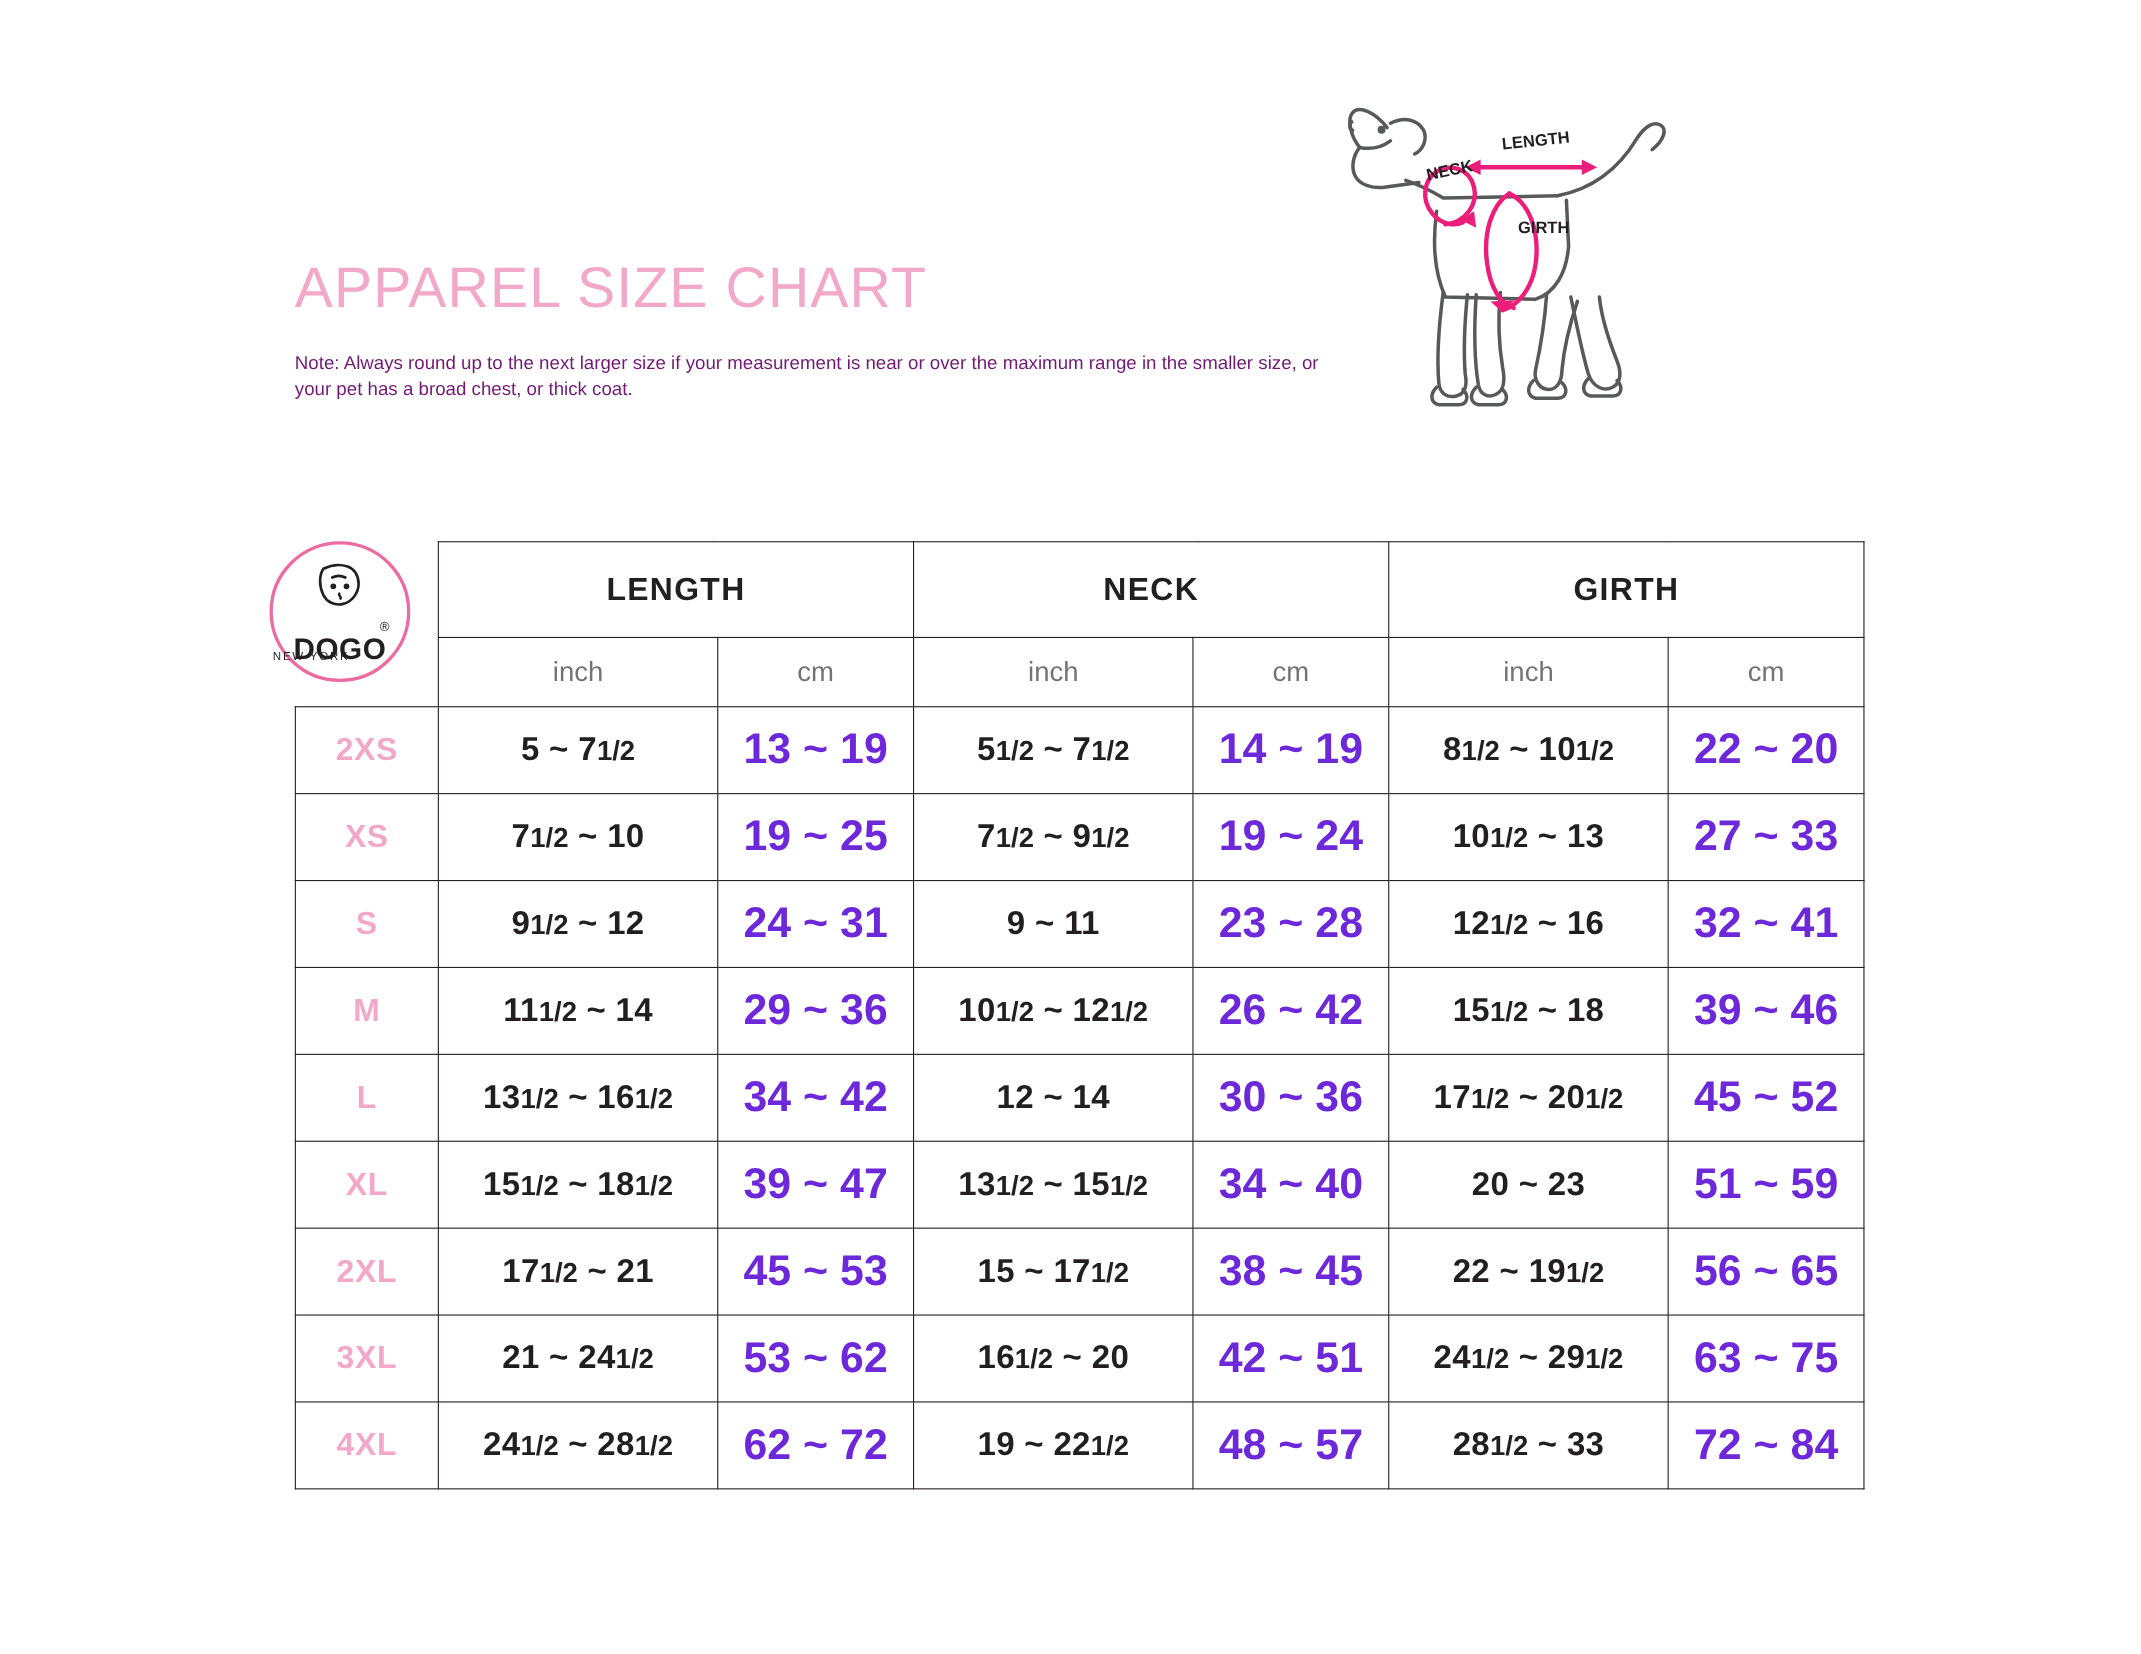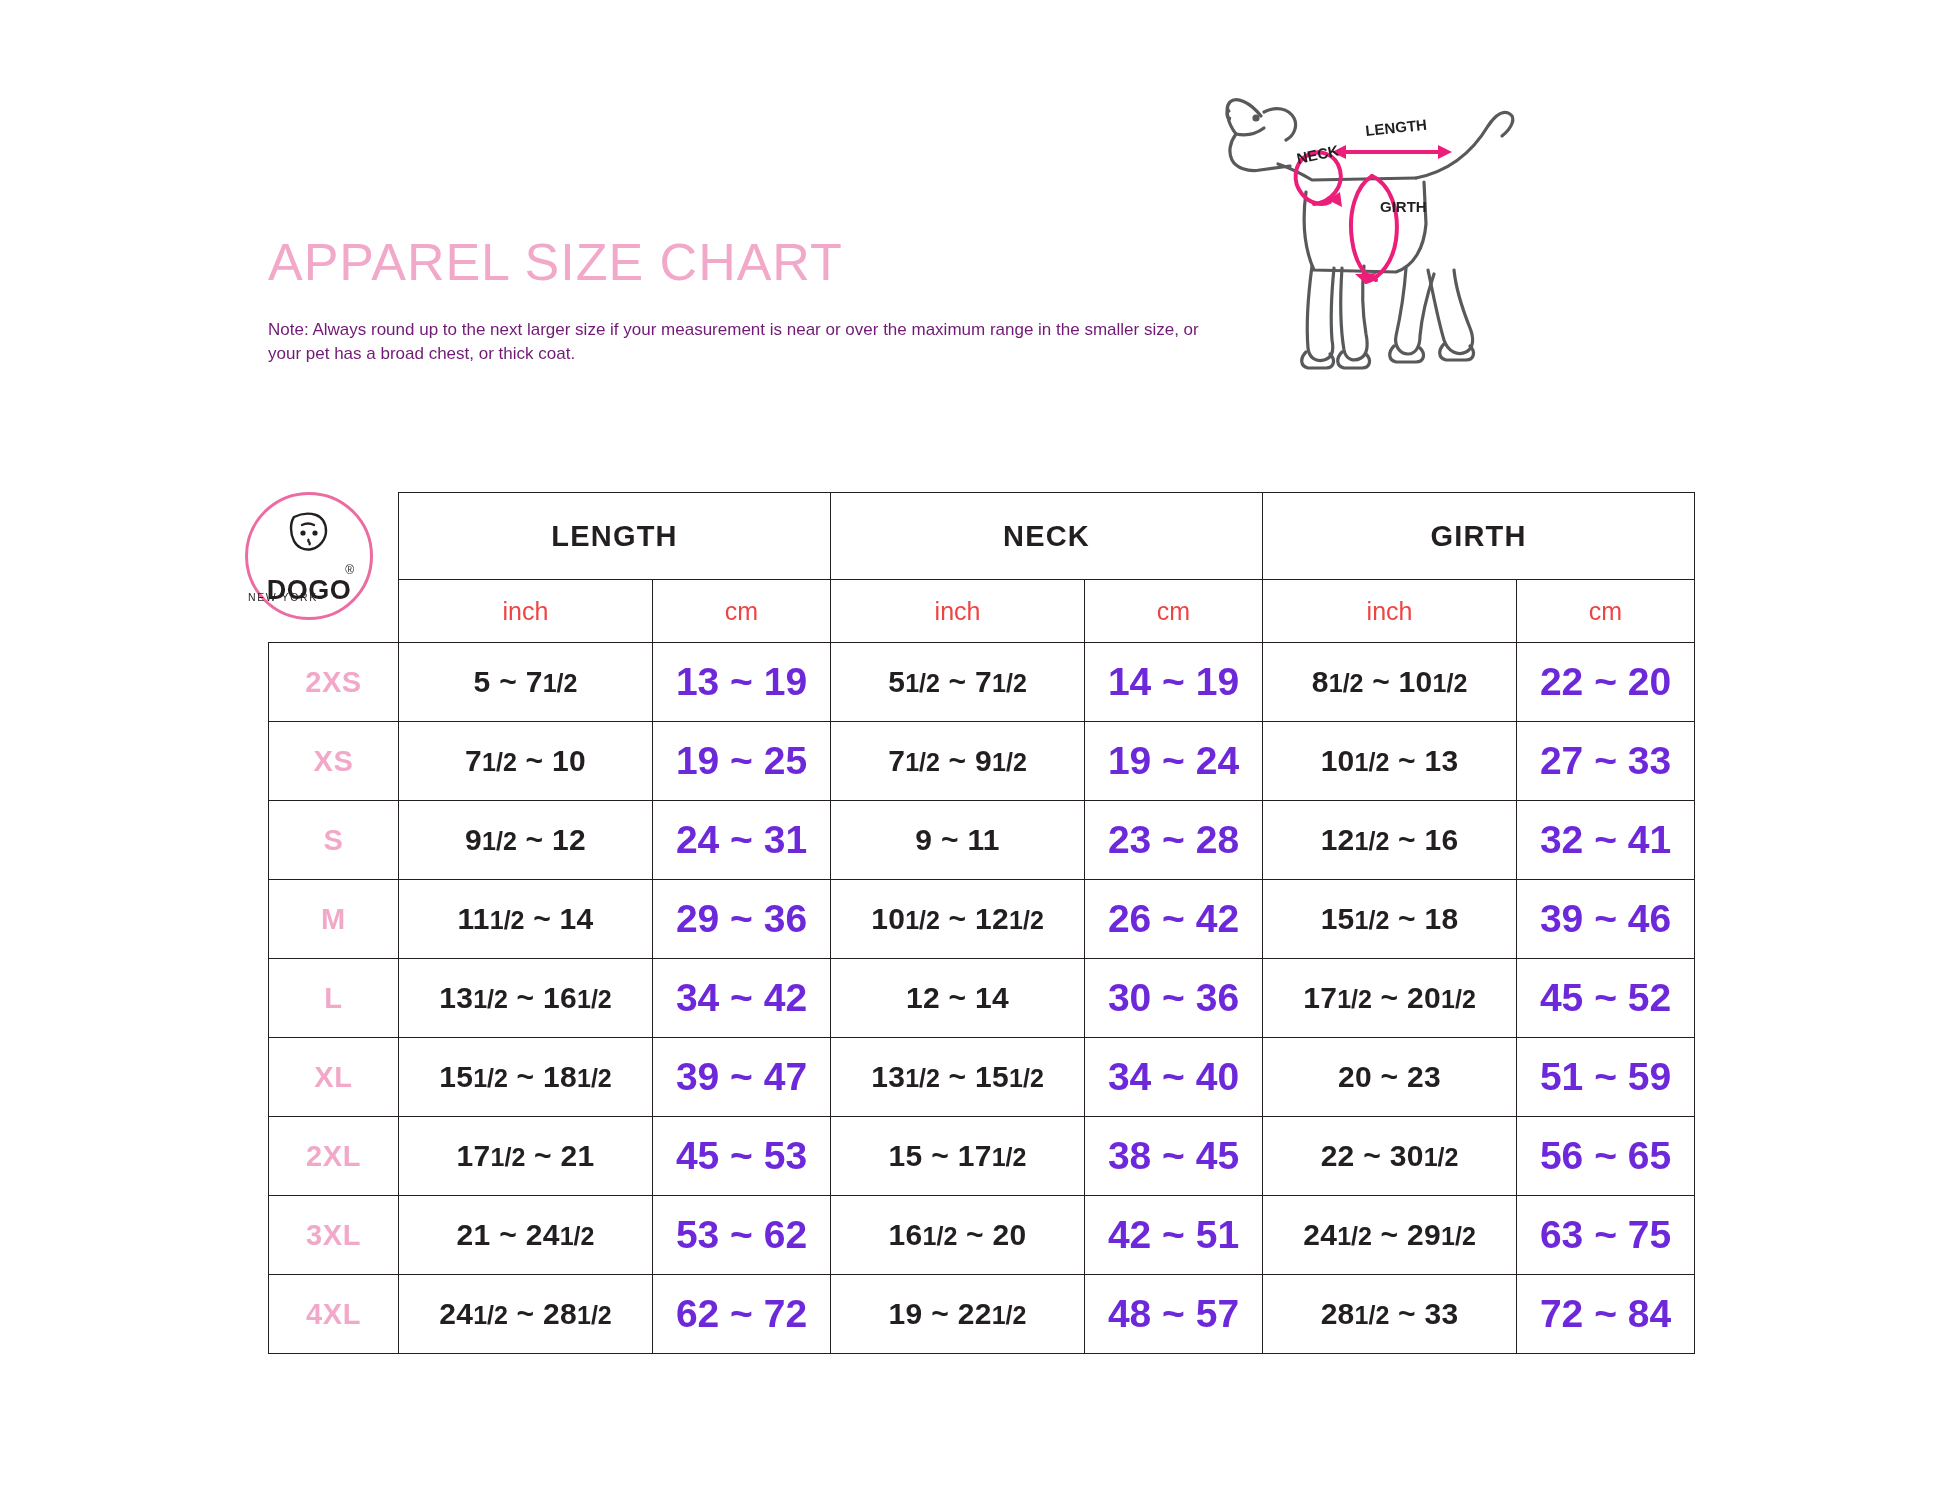--- a/index.html
+++ b/index.html
@@ -66,21 +66,21 @@
 
   .group-head {
     height: 86px;
     font-size: 29px;
     font-weight: bold;
     letter-spacing: 1.2px;
   }
   .unit-head {
     height: 62px;
     font-size: 25px;
-    color: #ef4444;
+    color: #737373;
   }
   .logo-cell {
     border: none !important;
     position: relative;
   }
   .size-label {
     font-size: 29px;
     font-weight: bold;
     color: #f2a8c8;
     letter-spacing: 0.6px;
@@ -303,21 +303,21 @@
       <td class="row-cell inch-val"><span>20 ~ 23</span><span class="frac"></span><span></span><span class="frac"></span></td>
       <td class="row-cell cm-val">51 ~ 59</td>
     </tr>
 
     <tr>
       <td class="row-cell size-label">2XL</td>
       <td class="row-cell inch-val"><span>17</span><span class="frac">1/2</span><span> ~ 21</span></td>
       <td class="row-cell cm-val">45 ~ 53</td>
       <td class="row-cell inch-val"><span>15 ~ 17</span><span class="frac">1/2</span></td>
       <td class="row-cell cm-val">38 ~ 45</td>
-      <td class="row-cell inch-val"><span>22 ~ 30</span><span class="frac">1/2</span></td>
+      <td class="row-cell inch-val"><span>22 ~ 19</span><span class="frac">1/2</span></td>
       <td class="row-cell cm-val">56 ~ 65</td>
     </tr>
 
     <tr>
       <td class="row-cell size-label">3XL</td>
       <td class="row-cell inch-val"><span>21 ~ 24</span><span class="frac">1/2</span></td>
       <td class="row-cell cm-val">53 ~ 62</td>
       <td class="row-cell inch-val"><span>16</span><span class="frac">1/2</span><span> ~ 20</span><span class="frac"></span></td>
       <td class="row-cell cm-val">42 ~ 51</td>
       <td class="row-cell inch-val"><span>24</span><span class="frac">1/2</span><span> ~ 29</span><span class="frac">1/2</span></td>

